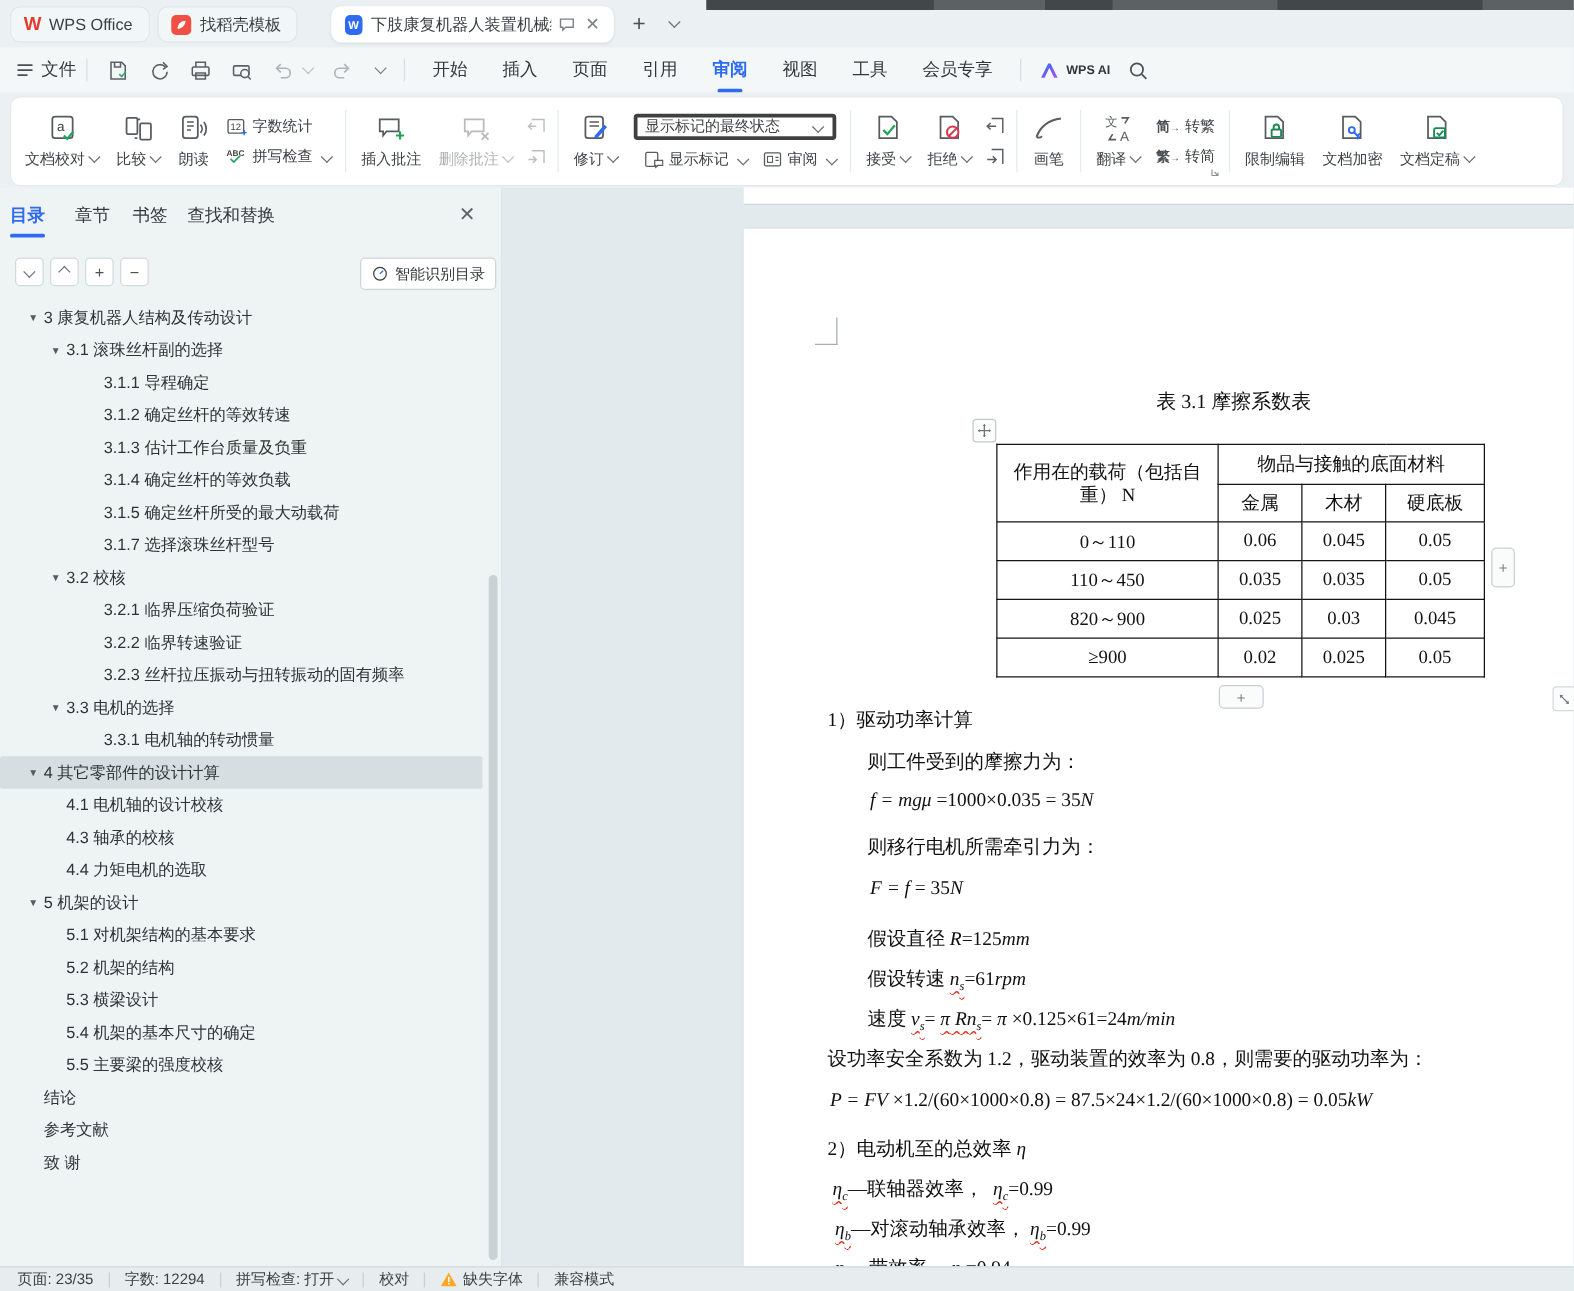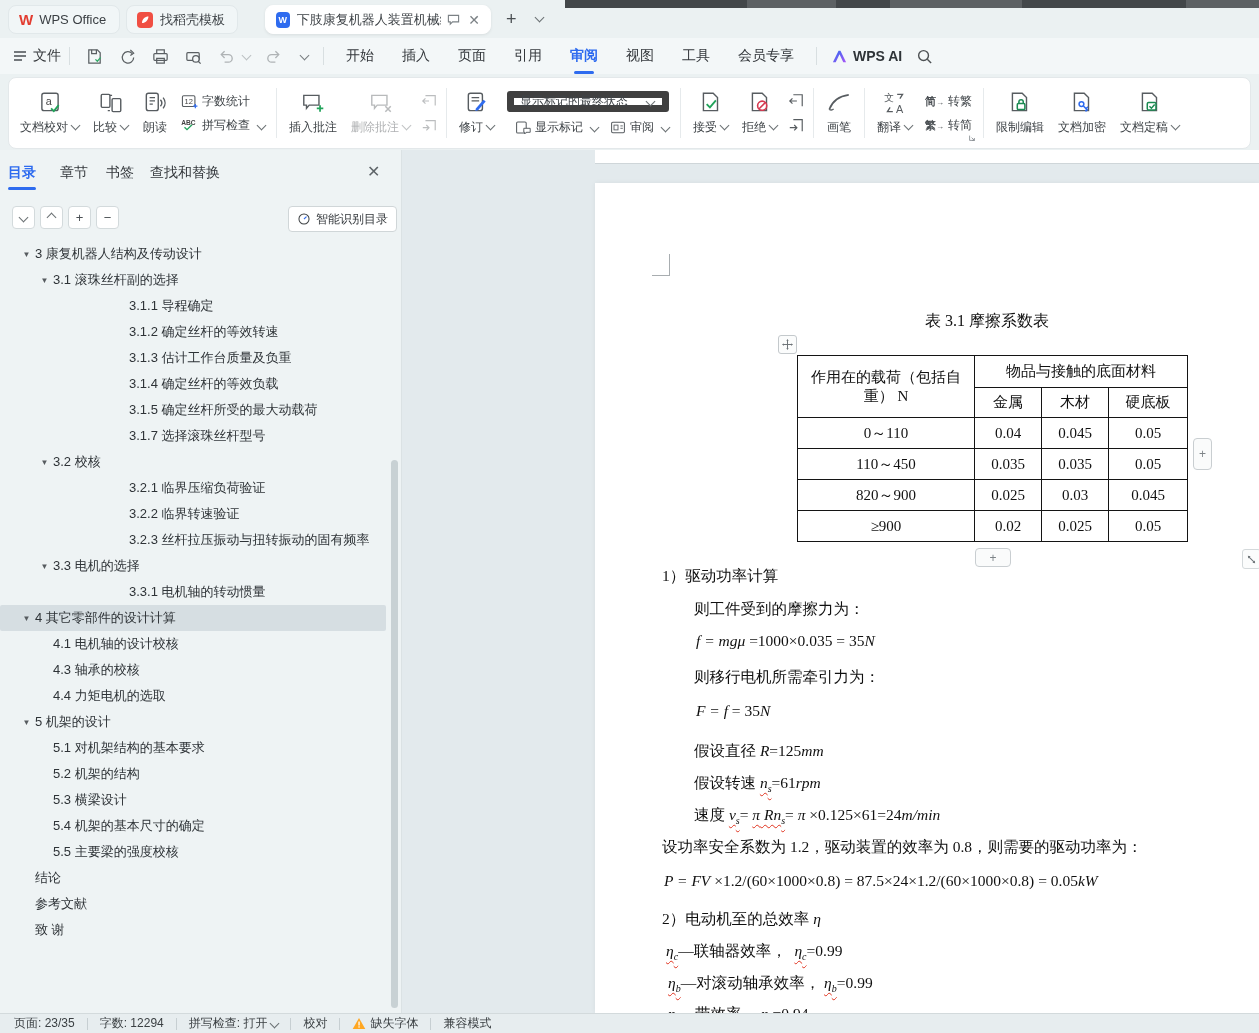--- a/index.html
+++ b/index.html
@@ -27,55 +27,55 @@
         display:inline-block;transform:rotate(45deg);margin-left:4px;vertical-align:2px;}
   
   #menubar{left:0;top:38px;width:1259px;height:36px;background:#f3f7f8;display:flex;align-items:center;padding-left:12px;box-sizing:border-box;}
   .mitem{font-size:14px;color:#33373b;margin:0 14px;position:relative;white-space:nowrap;}
   .mitem.active{color:#2e6bef;font-weight:bold;}
   .mitem.active::after{content:"";position:absolute;left:4px;right:4px;bottom:-9px;height:3px;border-radius:2px;background:#2e6bef;}
   .msep{width:1px;height:18px;background:#d8dfe1;margin:0 8px;}
   .qicon{margin:0 7px;opacity:.9;}
   .qicon.dis{opacity:.4;}
   #file-menu{display:flex;align-items:center;font-size:14px;}
-  #wpsai{display:flex;align-items:center;font-size:14px;color:#2f3438;font-weight:bold;}
+  #wpsai{display:flex;align-items:center;font-size:10px;color:#2f3438;font-weight:bold;}
   
   #ribbonwrap{left:0;top:74px;width:1259px;height:82px;background:#ebf1f2;}
   #ribbon{position:absolute;left:8px;top:3px;width:1243px;height:72px;background:#fff;border:1px solid #e3e8ea;
           border-radius:8px;box-sizing:border-box;display:flex;align-items:stretch;padding:4px 4px;}
   .rgroup{display:flex;align-items:center;}
   .rdiv{width:1px;background:#e6eaec;margin:6px 5px;}
   .rbtn{display:flex;flex-direction:column;align-items:center;justify-content:center;gap:3px;padding:2px 7px;border-radius:4px;}
   .rbtn .rlab{font-size:12px;color:#3e4347;white-space:nowrap;}
   .rbtn.dis{opacity:.42;}
   .rstack{display:flex;flex-direction:column;justify-content:center;gap:7px;padding:0 6px;}
   .rrow{display:flex;align-items:center;gap:4px;font-size:12px;color:#3e4347;white-space:nowrap;}
   .rmini{display:flex;flex-direction:column;justify-content:center;gap:8px;padding:0 3px;}
-  .selectbox{width:162px;height:21px;border:7px solid #404040;border-radius:3px;background:#fff;display:flex;
+  .selectbox{width:162px;height:21px;border:3px solid #404040;border-radius:3px;background:#fff;display:flex;
              align-items:center;font-size:12px;color:#3f4448;padding:0 6px;box-sizing:border-box;justify-content:space-between;}
   .launcher{position:absolute;width:8px;height:8px;}
   .cnic{font-size:11px;color:#4a4f53;font-weight:bold;}
   .cnarrow{font-size:8px;color:#4a4f53;}
   
   #sidebar{left:0;top:150px;width:402px;height:863px;background:#eef3f4;border-right:1px solid #dbe2e4;box-sizing:border-box;}
   .stab{position:absolute;top:14px;font-size:14px;color:#33373b;}
   .stab.active{color:#2e6bef;font-weight:bold;}
   .stab.active::after{content:"";position:absolute;left:0;right:0;bottom:-8px;height:3px;border-radius:2px;background:#2e6bef;}
   #sb-close{position:absolute;top:12px;left:367px;font-size:16px;color:#5e6468;}
   .sqbtn{position:absolute;top:56px;width:23px;height:23px;border:1px solid #d3dadc;border-radius:4px;background:#fff;
          display:flex;align-items:center;justify-content:center;color:#4a4f53;font-size:13px;box-sizing:border-box;}
   #smart-toc{position:absolute;top:56px;left:288px;height:24px;border:1px solid #d0d6d8;border-radius:4px;background:#fff;
              display:flex;align-items:center;gap:5px;padding:0 8px;font-size:12px;color:#35393d;}
   #toc-list{position:absolute;left:0;top:91px;width:402px;bottom:0;overflow:hidden;}
   .tocrow{height:26px;display:flex;align-items:center;font-size:13px;color:#2e3337;margin-right:16px;border-radius:2px;}
   .tocrow.sel{background:#d6dee2;}
   .tarrow{width:17px;font-size:8px;color:#565b5f;text-align:center;flex:0 0 17px;}
   .lvl1{padding-left:18px;}
   .lvl2{padding-left:36px;}
-  .lvl3{padding-left:66px;margin-left:46px;}
+  .lvl3{padding-left:66px;}
   .tlabel{white-space:nowrap;}
   #sb-scroll{position:absolute;right:3px;top:310px;width:7px;height:548px;border-radius:4px;background:#c8d1d4;}
   
   #main{left:402px;top:150px;width:857px;height:863px;background:#e3eaed;}
   #prevpage{position:absolute;left:193px;top:0;width:664px;height:13px;background:#fff;border-bottom:1px solid #cfd6d9;}
   #page{position:absolute;left:193px;top:33px;width:664px;height:830px;background:#fff;box-shadow:0 0 5px rgba(0,0,0,.06);}
   #corner-mark{position:absolute;left:57px;top:71px;width:17px;height:21px;border-right:1px solid #a8adb0;border-bottom:1px solid #a8adb0;}
   .serif{font-family:"Liberation Serif","DejaVu Serif",serif;}
   #tbl-title{position:absolute;left:330px;top:128px;font-size:16px;color:#111;}
   #move-handle{position:absolute;left:183px;top:152px;width:17px;height:17px;border:1px solid #c4c9cc;border-radius:3px;
@@ -595,21 +595,21 @@
       </tr>
       <tr class="hrow2">
         <td class="tc1">金属</td>
         <td class="tc2">木材</td>
         <td class="tc3">硬底板</td>
       </tr>
       </tbody>
         <tbody id="ftable-body">
           <tr>
             <td class="tc0">0～110</td>
-            <td class="tc1">0.04</td>
+            <td class="tc1">0.06</td>
             <td class="tc2">0.045</td>
             <td class="tc3">0.05</td>
           </tr>
           <tr>
             <td class="tc0">110～450</td>
             <td class="tc1">0.035</td>
             <td class="tc2">0.035</td>
             <td class="tc3">0.05</td>
           </tr>
           <tr>

